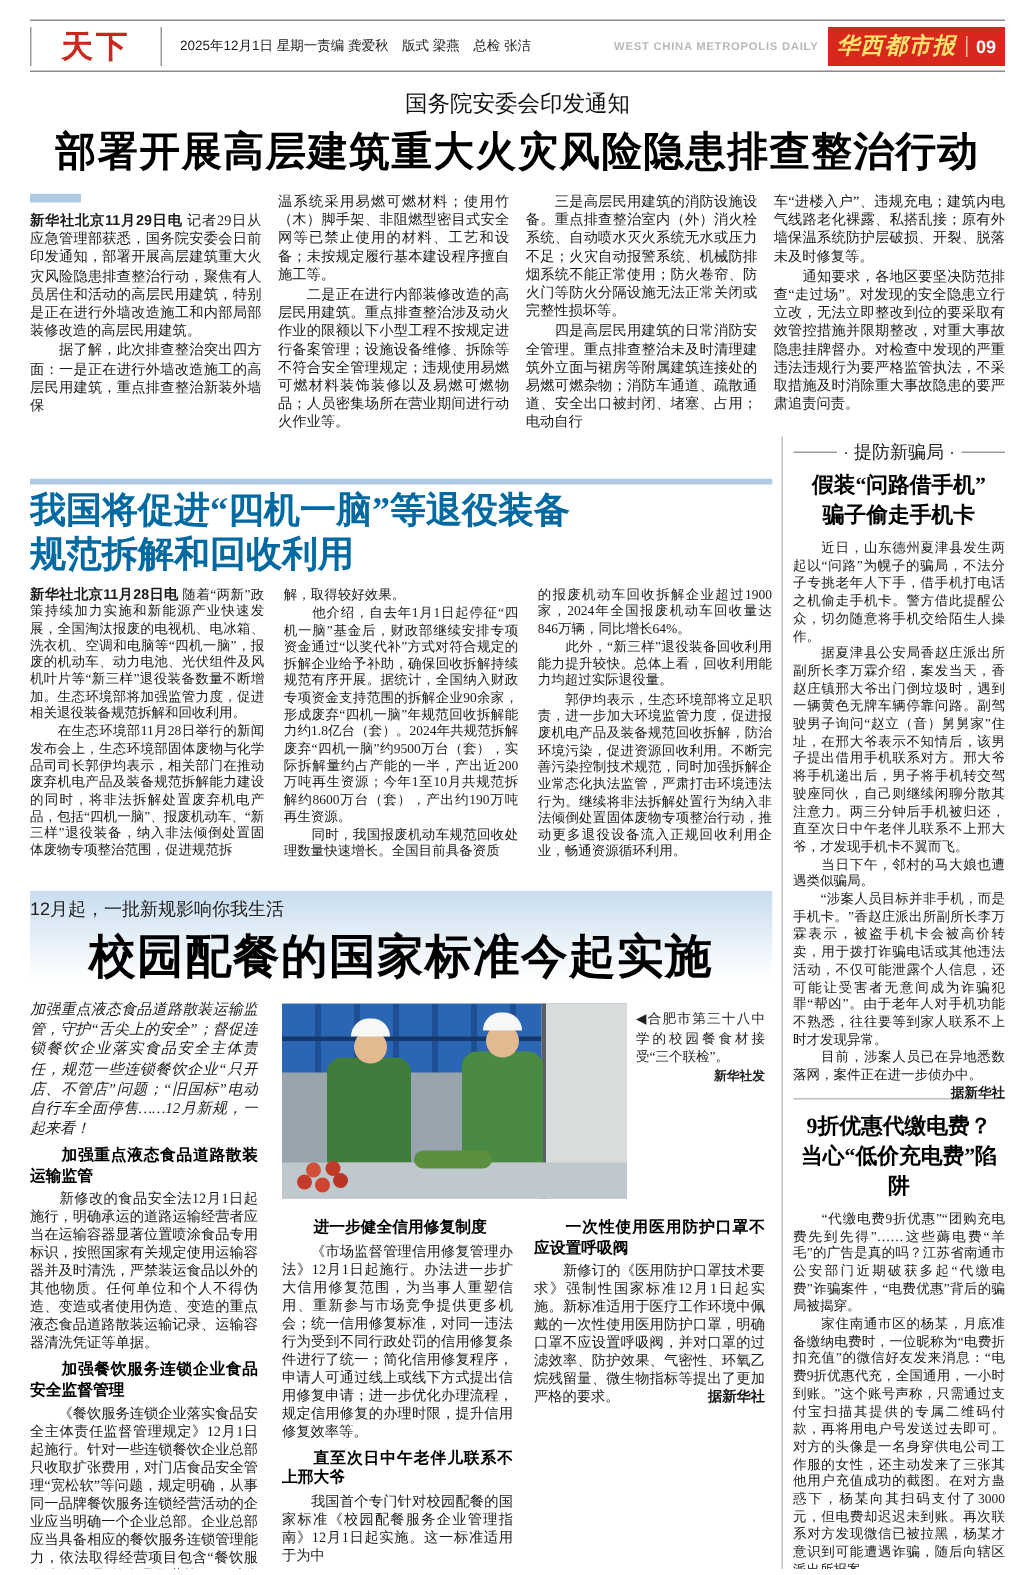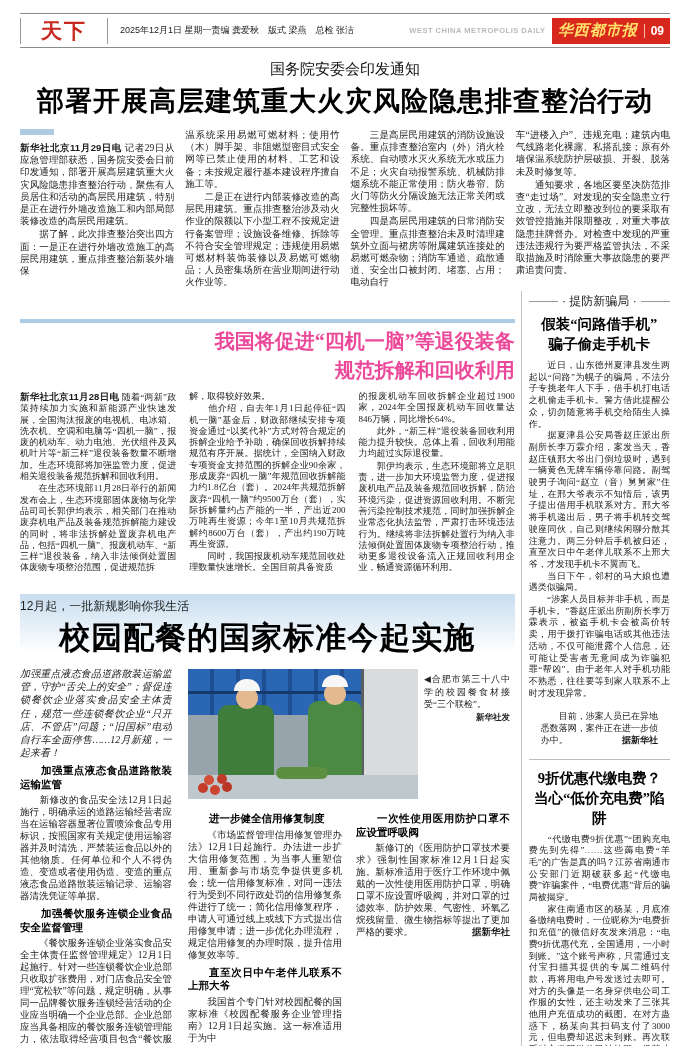--- a/index.html
+++ b/index.html
@@ -27,21 +27,21 @@
   .cols4{display:flex;gap:11px;height:168px;overflow:hidden;}
   .cols4 .col{flex:1;font-size:9.5px;line-height:12.2px;text-align:justify;}
   .col p{margin:0 0 1px 0;}
   .bluemark{display:block;width:34px;height:6px;background:#aecbe4;margin-bottom:7px;}
   b.dl{font-family:"Liberation Sans","DejaVu Sans",sans-serif;font-size:9.5px;}
   
   .lower{position:absolute;top:319px;left:20px;right:20px;bottom:4px;display:flex;}
   .main-l{width:497px;overflow:hidden;}
   .bluebar{height:4px;background:#aecbe4;margin-bottom:4px;}
   
-  .a2 h2{margin:2px 0 6px 0;text-align:right;font-size:20px;line-height:29px;font-weight:bold;color:#ec4899;}
+  .a2 h2{margin:2px 0 6px 0;text-align:left;font-size:24px;line-height:29px;font-weight:bold;color:#0369a1;}
   .a2b{display:flex;gap:13px;height:201px;overflow:hidden;margin-bottom:2px;}
   .a2b .col{flex:1;font-size:9px;line-height:11.3px;text-align:justify;}
   
   .band{background:linear-gradient(#c8ddef,#ffffff 90%);padding-top:4px;}
   .rkicker{text-align:left;font-family:Liberation Sans, sans-serif;font-size:12px;color:#222;}
   .rhead{margin:2px 0 0 0;text-align:center;font-size:31px;font-weight:bold;letter-spacing:1px;color:#000;}
   .rbody{position:relative;height:388px;margin-top:8px;overflow:hidden;}
   .rc{position:absolute;font-size:9.5px;line-height:12px;text-align:justify;overflow:hidden;}
   .rc p{margin:0;}
   .rc1{left:0;top:0;width:152px;height:388px;}
@@ -71,21 +71,21 @@
   .caption b{display:block;text-align:right;font-family:"Liberation Sans","DejaVu Sans",sans-serif;font-size:8.5px;}
   
   .sidebar{width:142px;margin-left:6px;margin-top:-28px;padding-left:7px;border-left:1px solid #c4c4c4;overflow:hidden;}
   .skick{display:flex;align-items:center;gap:4px;margin:2px 0 4px 0;}
   .skick .line{flex:1;height:1px;background:#9a9a9a;}
   .skt{font-family:"Liberation Sans","DejaVu Sans",sans-serif;font-size:12px;color:#222;}
   .sh{margin:2px 0 6px 0;text-align:center;font-size:14.5px;line-height:20px;font-weight:bold;color:#000;}
   .sbody{font-size:9px;line-height:11.7px;text-align:justify;}
   .sbody p{margin:0;}
   .sdiv{height:1px;background:#bdbdbd;margin:9px 0 8px 0;}
-  .pl{margin:12px;}
+  .pl{margin:0;}
   .cr{float:right;font-weight:bold;}
 </style>
 </head>
 <body>
 
 <div class="page">
   <div class="topline"></div>
 
   <header>
     <div class="sec-box">

